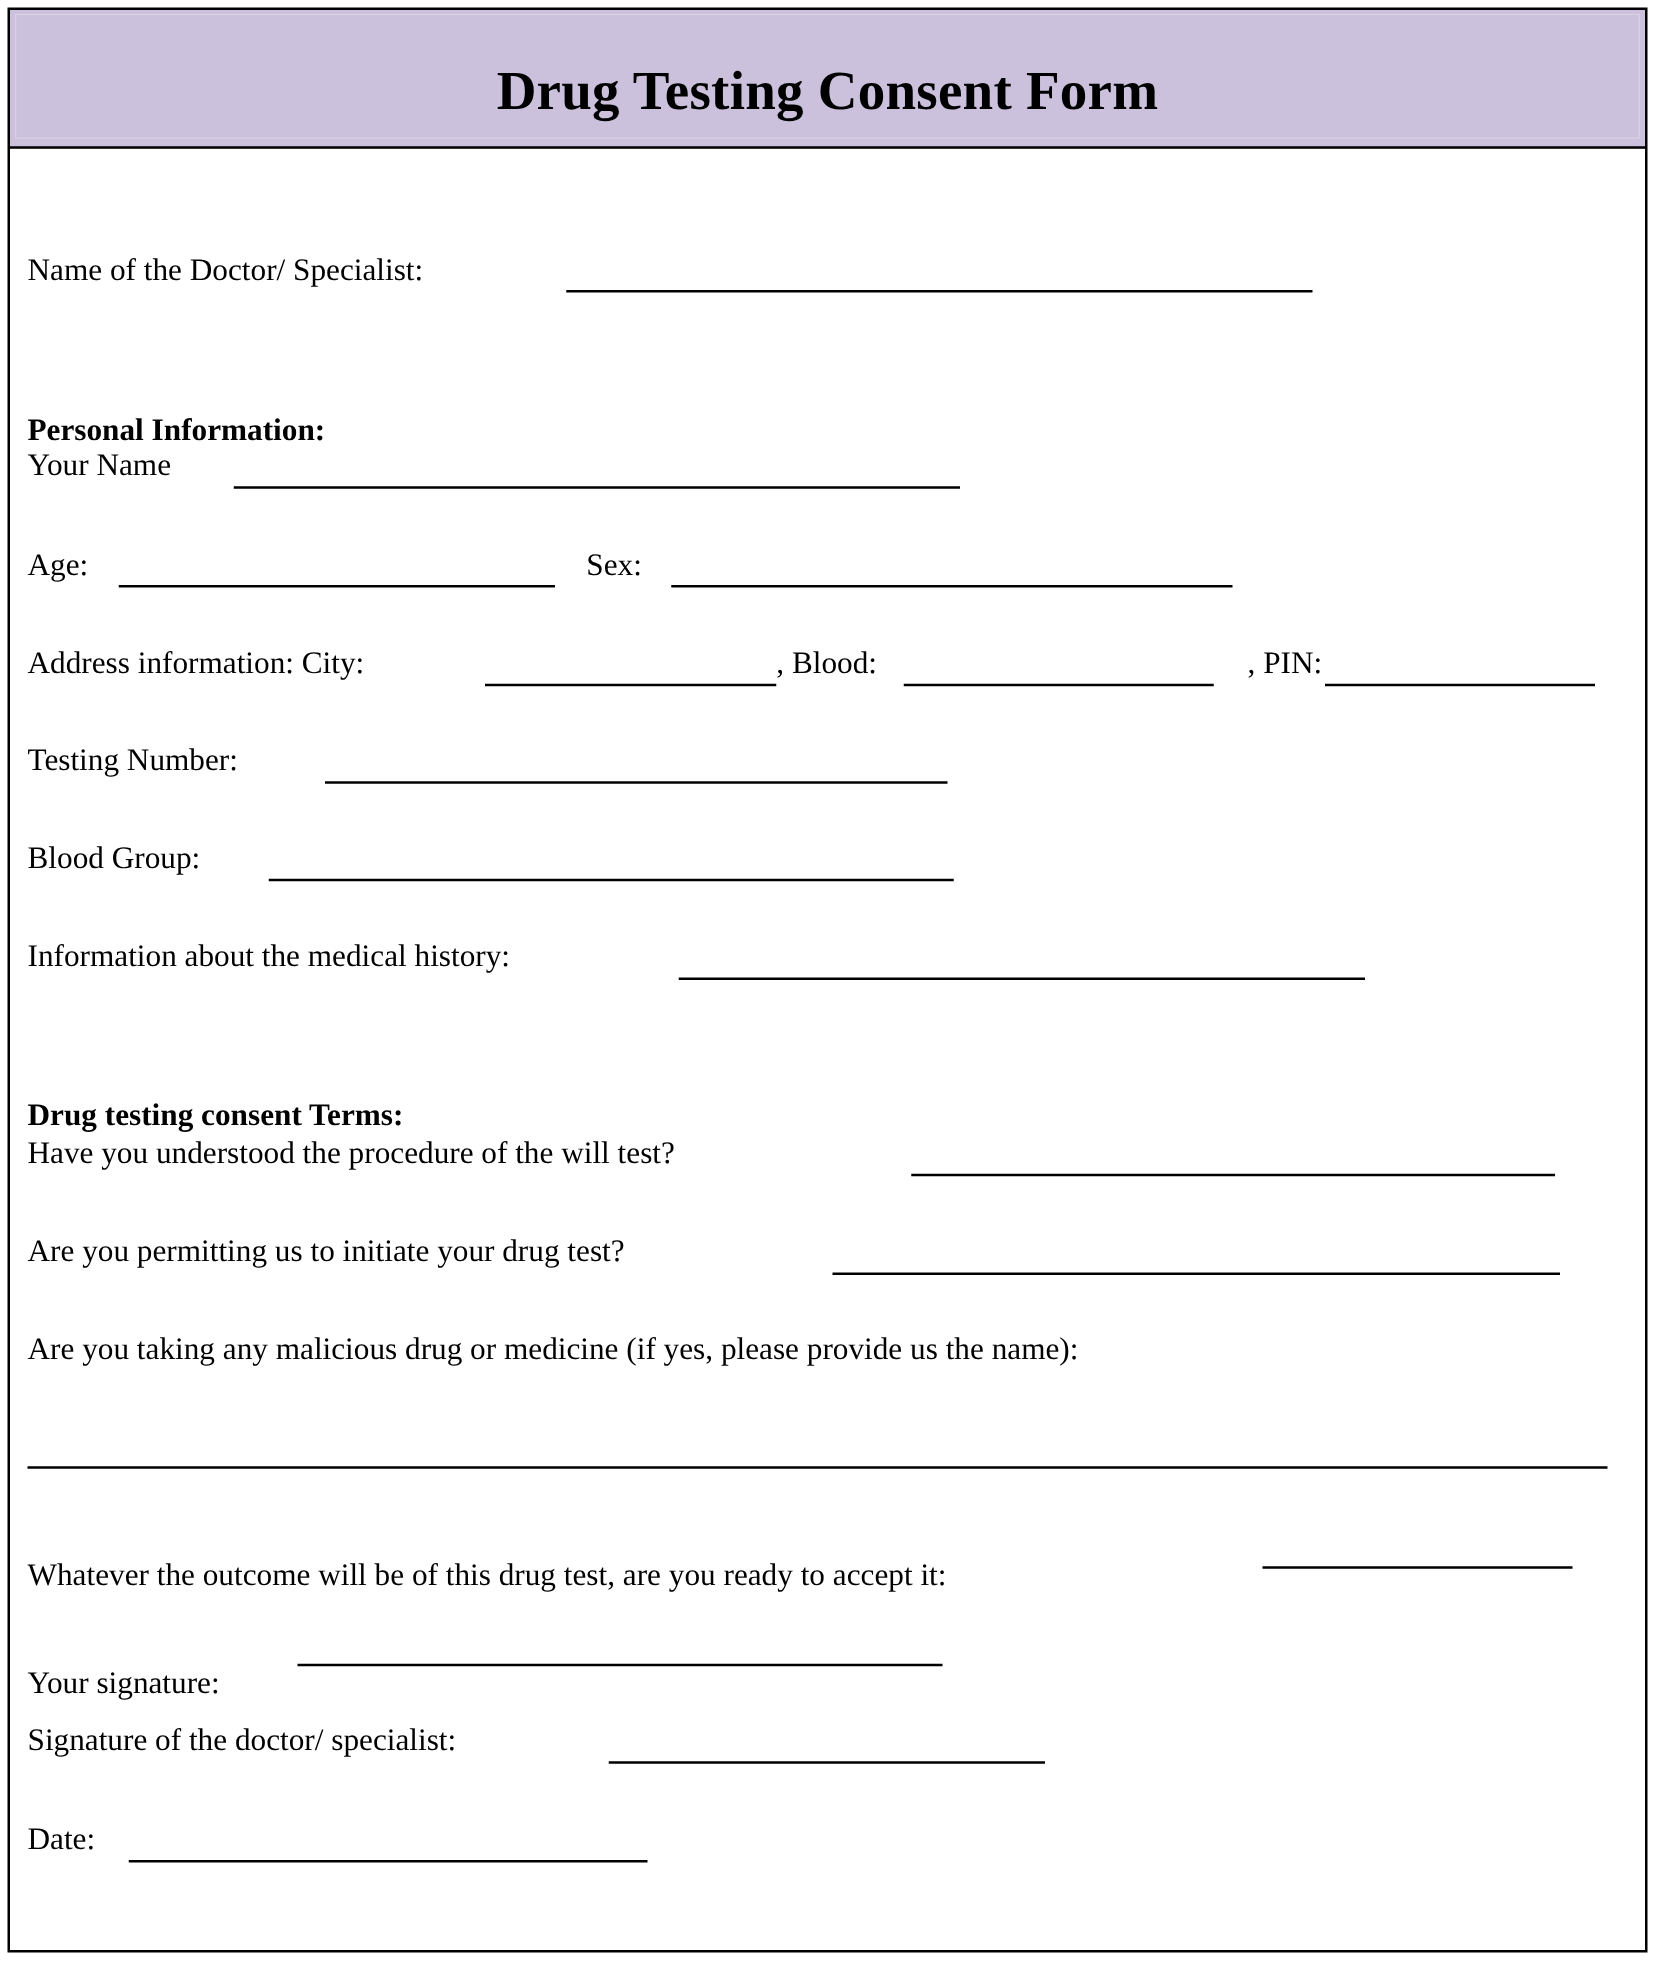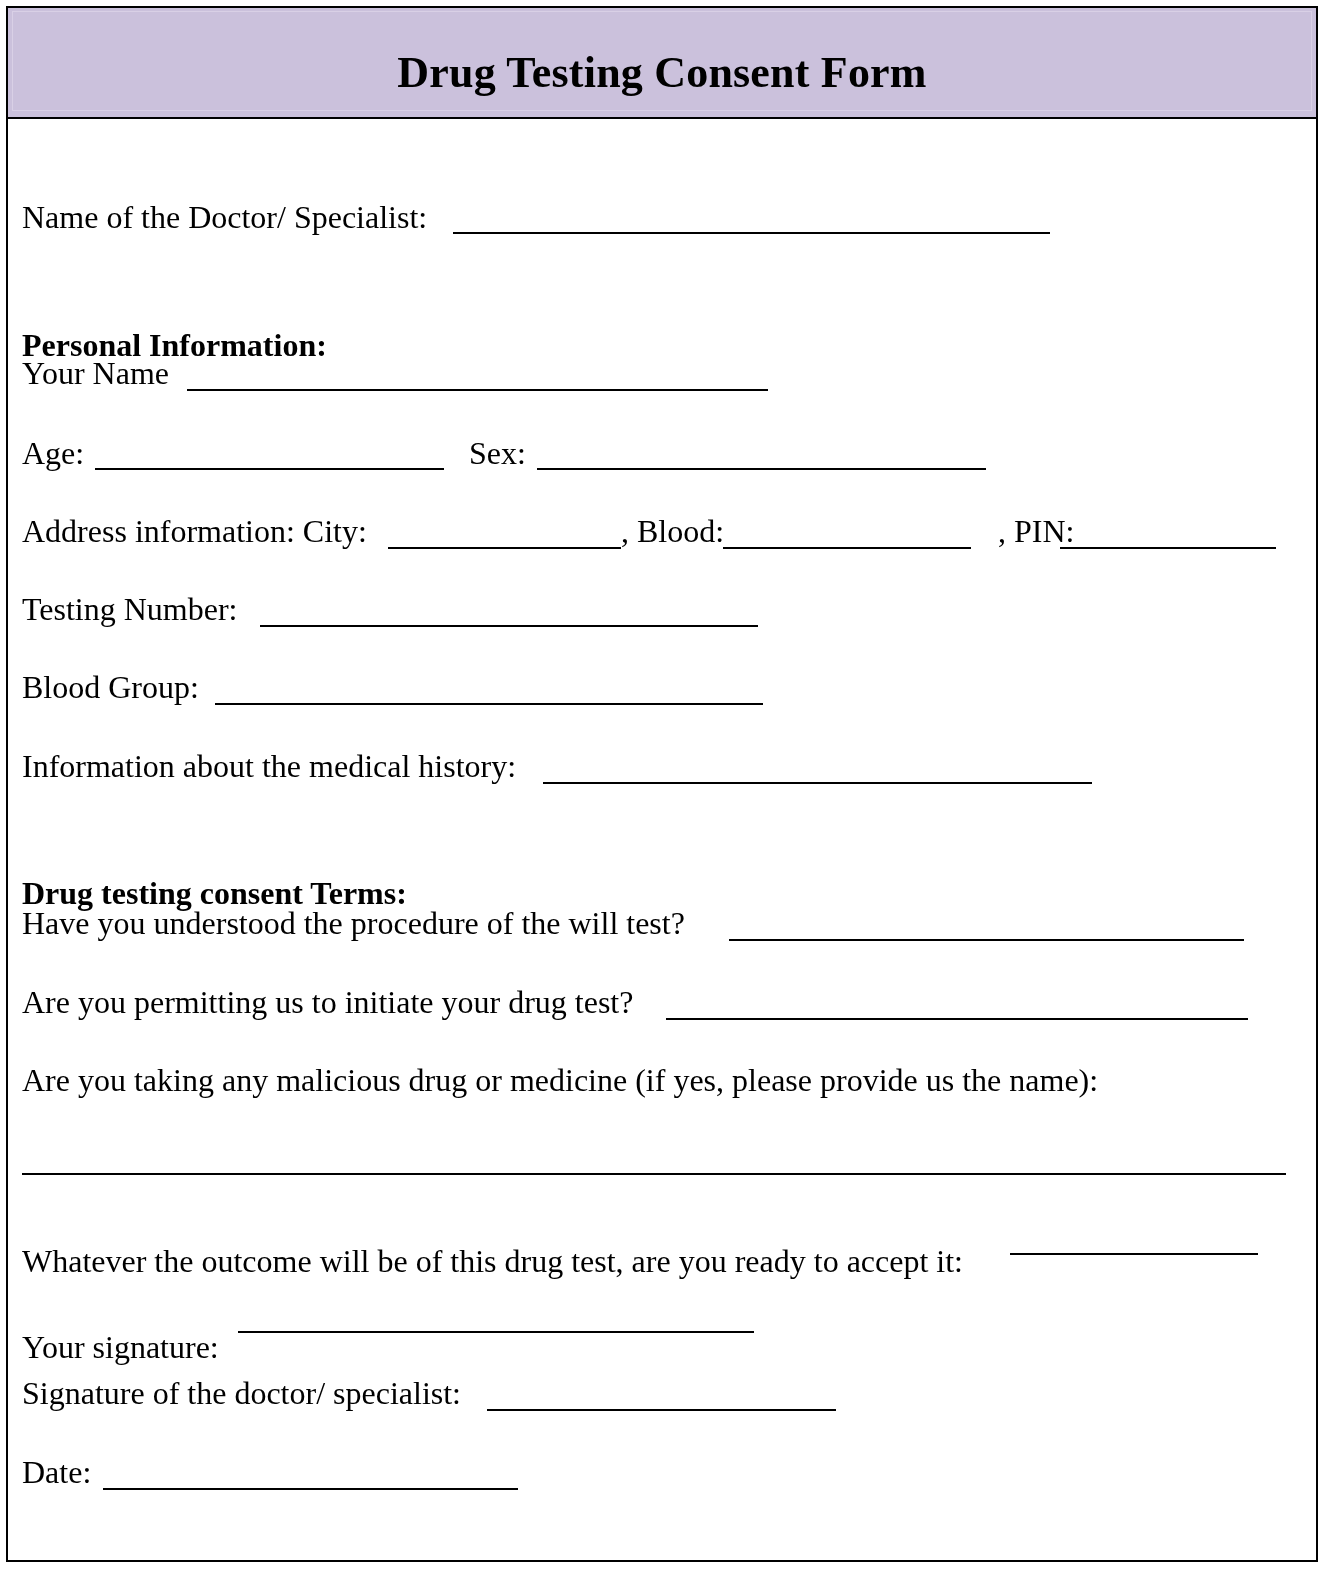--- a/index.html
+++ b/index.html
@@ -55,21 +55,21 @@
     .watermark {
       position: absolute;
       left: 0; top: 0;
       width: 1328px; height: 1570px;
       pointer-events: none;
       z-index: 0;
     }
     .row {
       position: absolute;
       left: 22px;
-      font-size: 32px;
+      font-size: 25px;
       line-height: 34px;
       white-space: nowrap;
       z-index: 2;
     }
     .label {
       display: inline-block;
     }
     .section-heading {
       font-weight: bold;
       margin-top: 48px;

